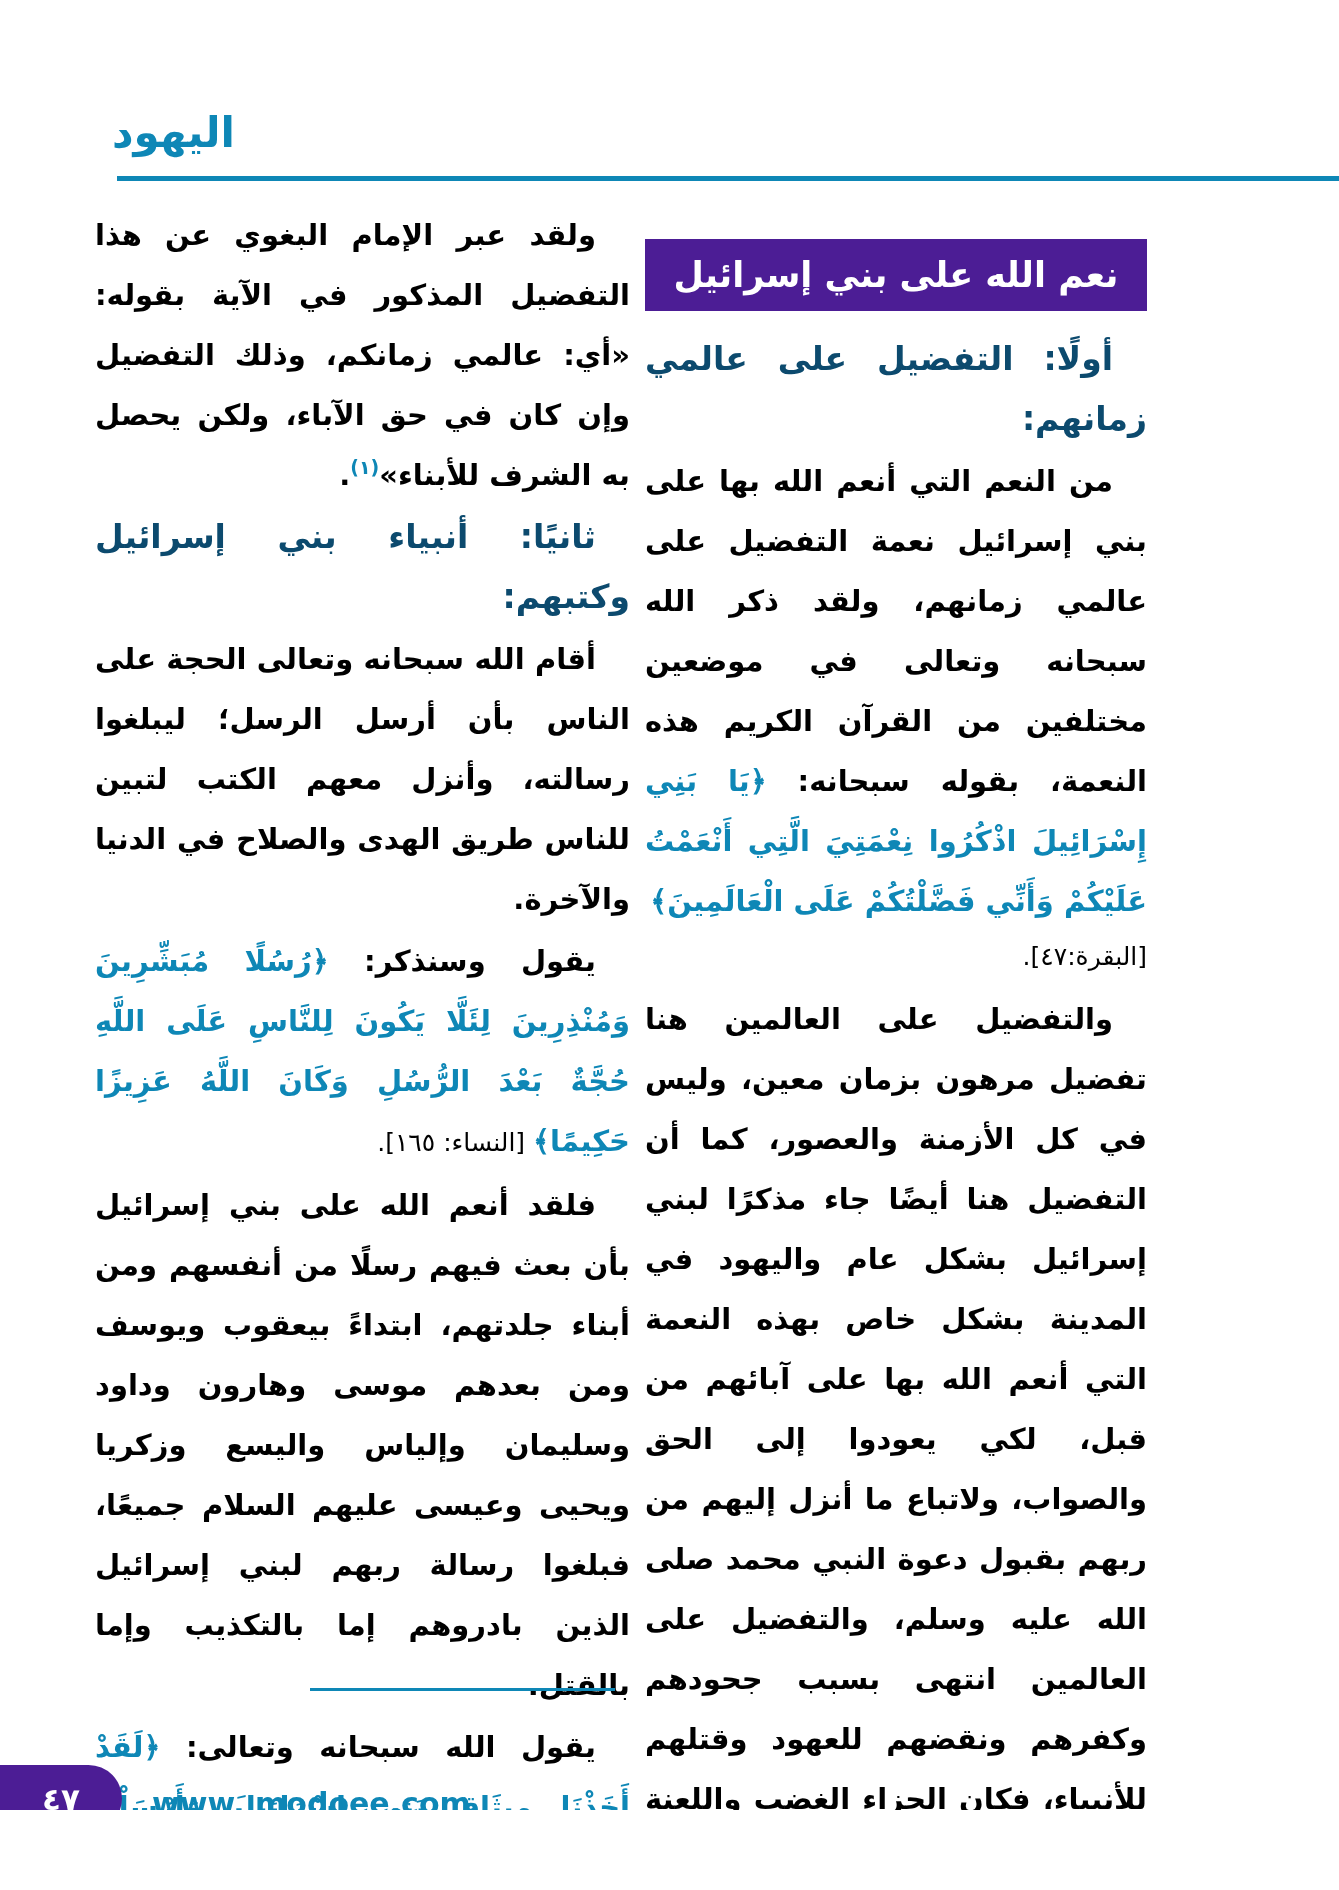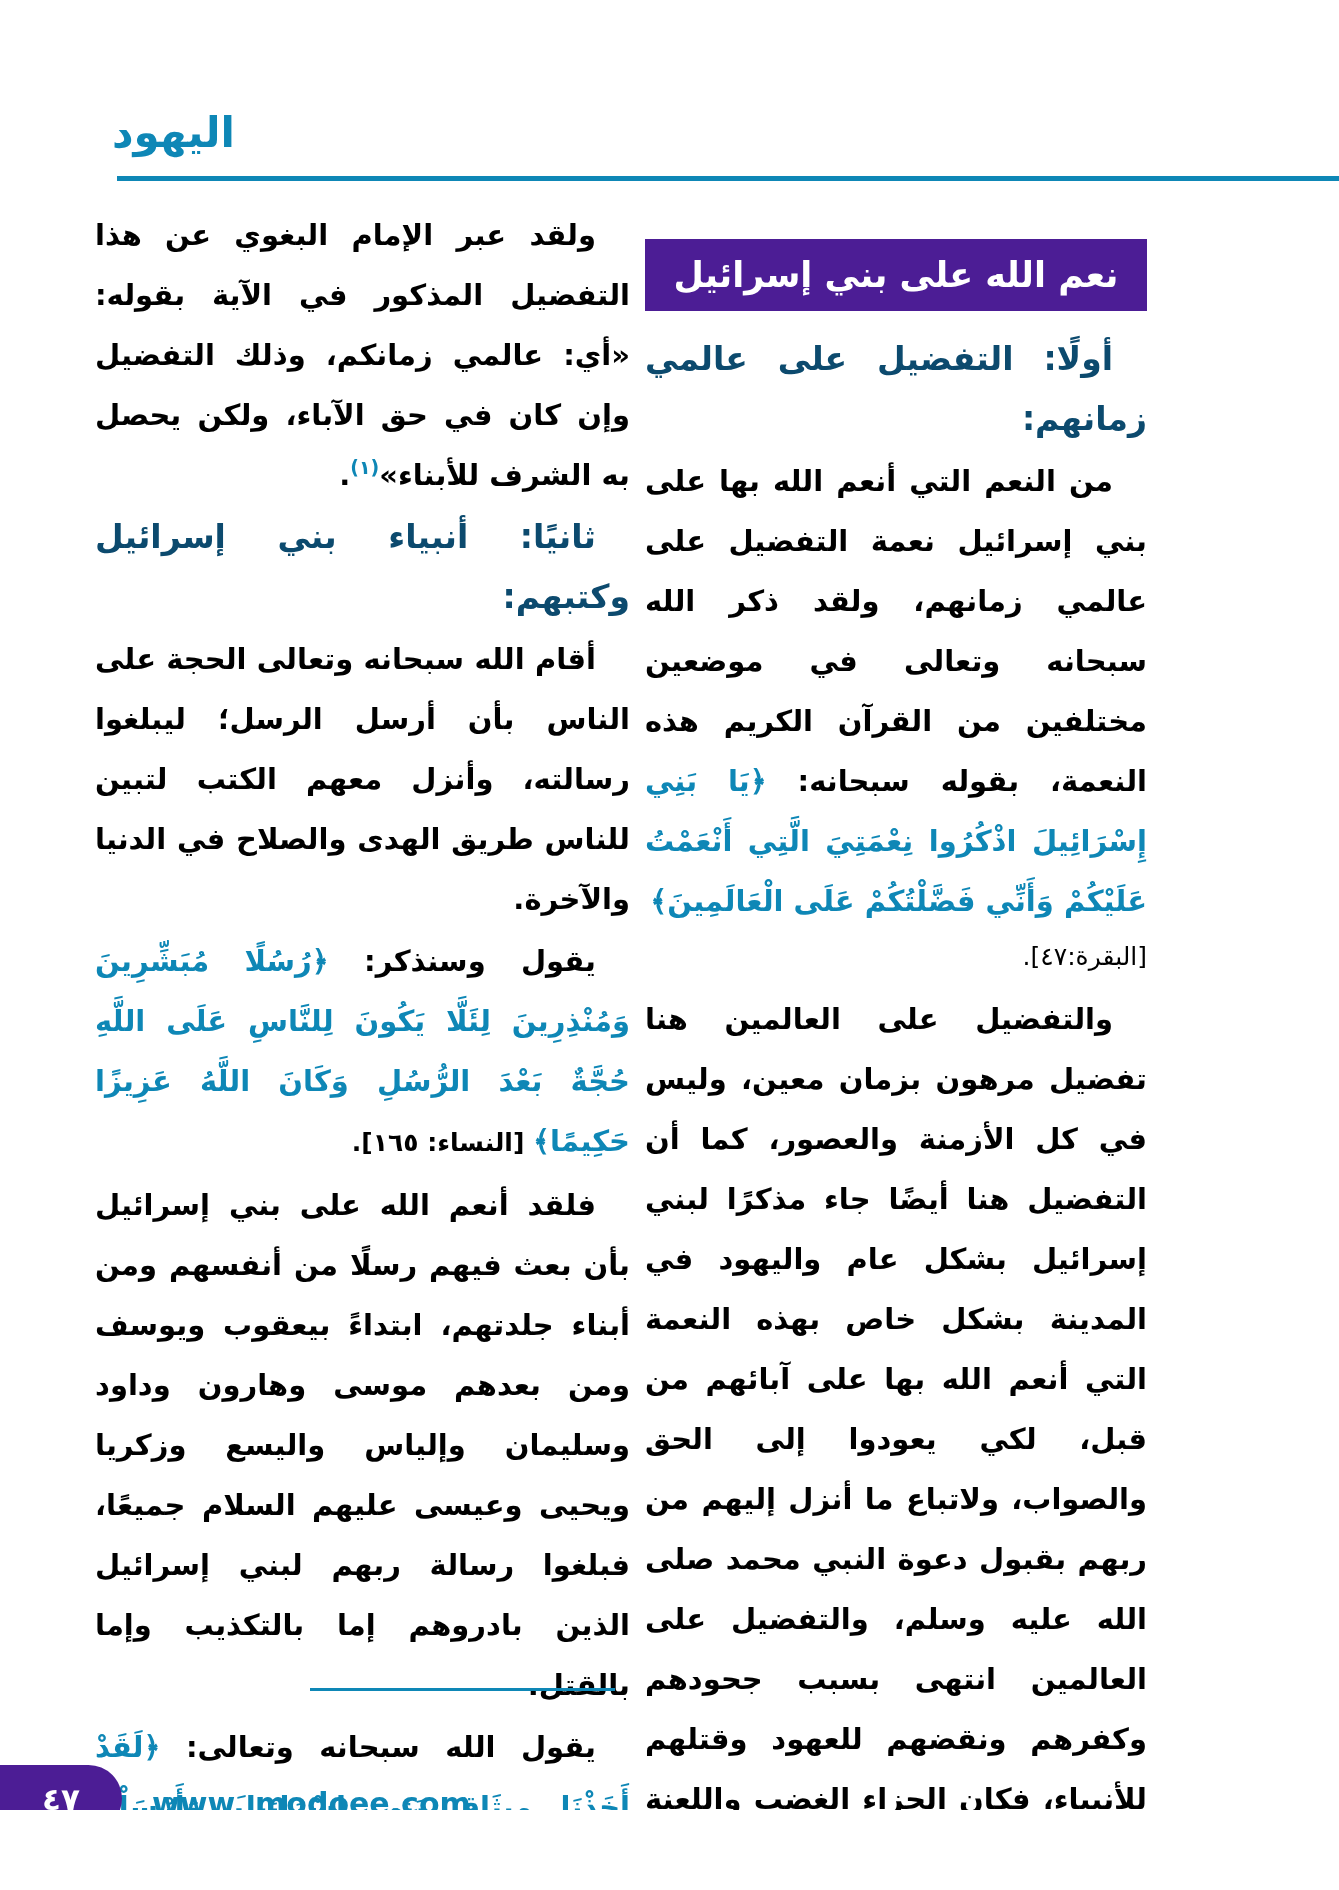--- a/index.html
+++ b/index.html
@@ -54,21 +54,21 @@
 
   .quran { color:#0e87b6; }
 
   .ref {
     margin:0 0 6px 0;
     font-size:25px; font-weight:normal;
     line-height:52px;
     text-align:right;
     text-indent:0;
   }
-  .ref-inline { font-size:25px; font-weight:bold;margin-top:22px; }
+  .ref-inline { font-size:25px; font-weight:normal;margin-top:22px; }
 
   .fn-mark {
     color:#0e87b6; font-size:19px; font-weight:bold;
     vertical-align:super; line-height:0;
   }
 
   
   .footnote-block { position:absolute; left:95px; top:1688px; width:535px; }
   .footnote-rule {
     width:305px; height:3px; background:#0e87b6;

